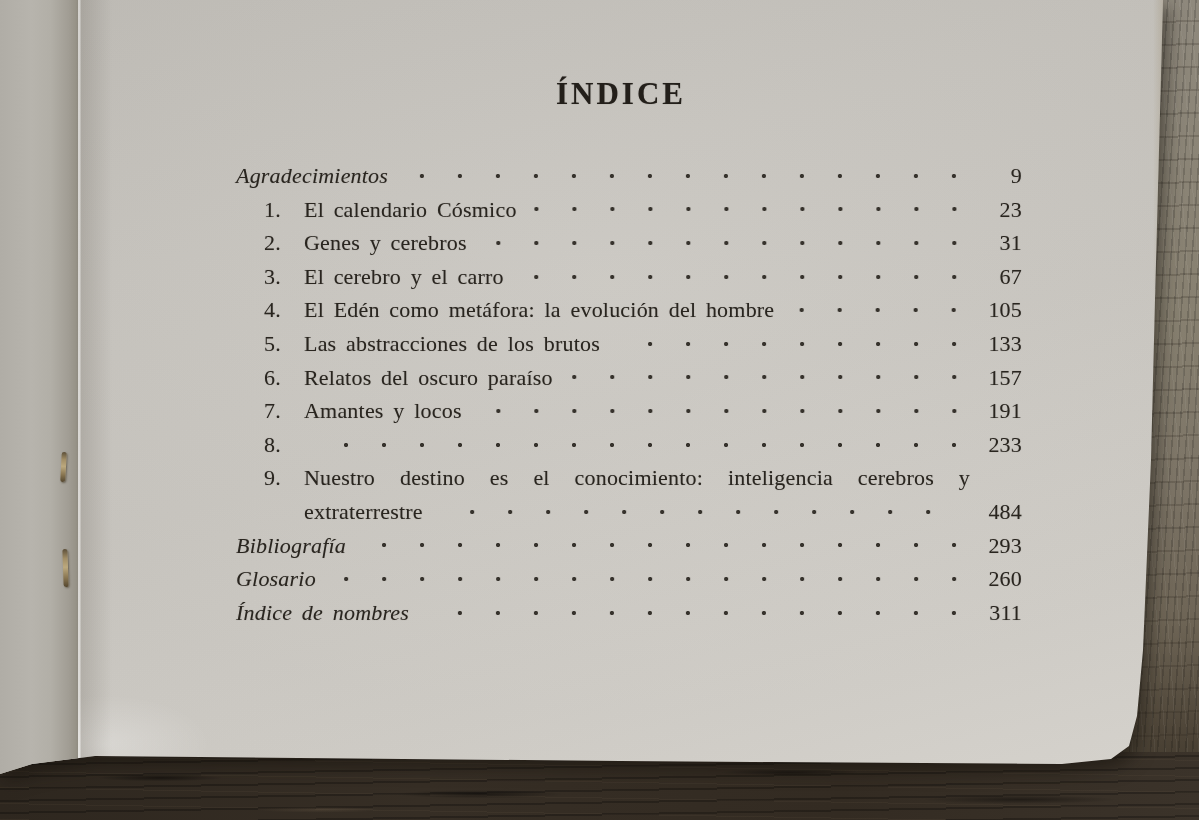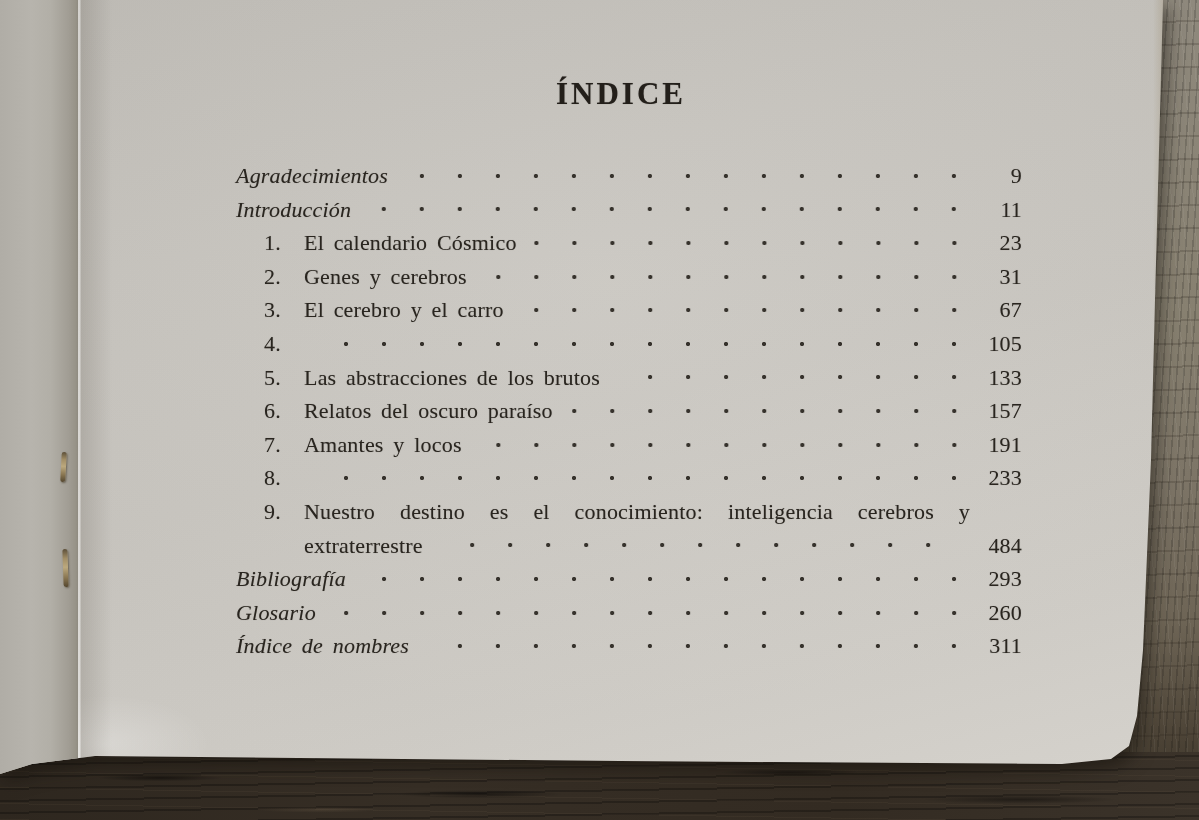--- a/index.html
+++ b/index.html
@@ -143,45 +143,41 @@
       <div class="staple staple-2"></div>
 
       <div class="content">
         <h1 class="title">ÍNDICE</h1>
         <div class="toc" id="toc">
             <div class="toc-row fm">
               <span class="label it">Agradecimientos</span>
               <div class="dots"></div>
               <span class="pagenum">9</span>
             </div>
-            <div class="toc-row fm">
-              <span class="label it">Introducción</span>
-              <div class="dots"></div>
-              <span class="pagenum">11</span>
-            </div>
             <div class="toc-row ch">
               <span class="num">1.</span>
               <span class="label">El calendario Cósmico</span>
               <div class="dots"></div>
               <span class="pagenum">23</span>
             </div>
             <div class="toc-row ch">
               <span class="num">2.</span>
               <span class="label">Genes y cerebros</span>
               <div class="dots"></div>
               <span class="pagenum">31</span>
             </div>
             <div class="toc-row ch">
               <span class="num">3.</span>
               <span class="label">El cerebro y el carro</span>
               <div class="dots"></div>
               <span class="pagenum">67</span>
             </div>
             <div class="toc-row ch">
               <span class="num">4.</span>
+              <span class="label">El Edén como metáfora: la evolución del hombre</span>
               <div class="dots"></div>
               <span class="pagenum">105</span>
             </div>
             <div class="toc-row ch">
               <span class="num">5.</span>
               <span class="label">Las abstracciones de los brutos</span>
               <div class="dots"></div>
               <span class="pagenum">133</span>
             </div>
             <div class="toc-row ch">

